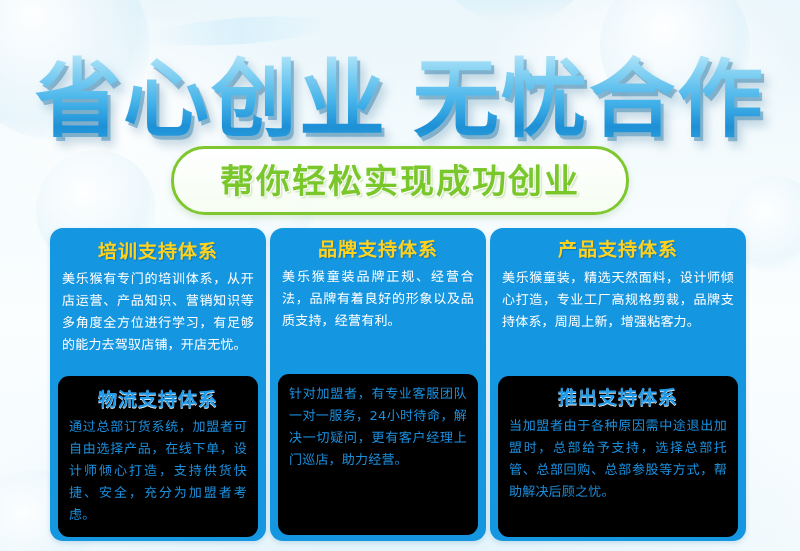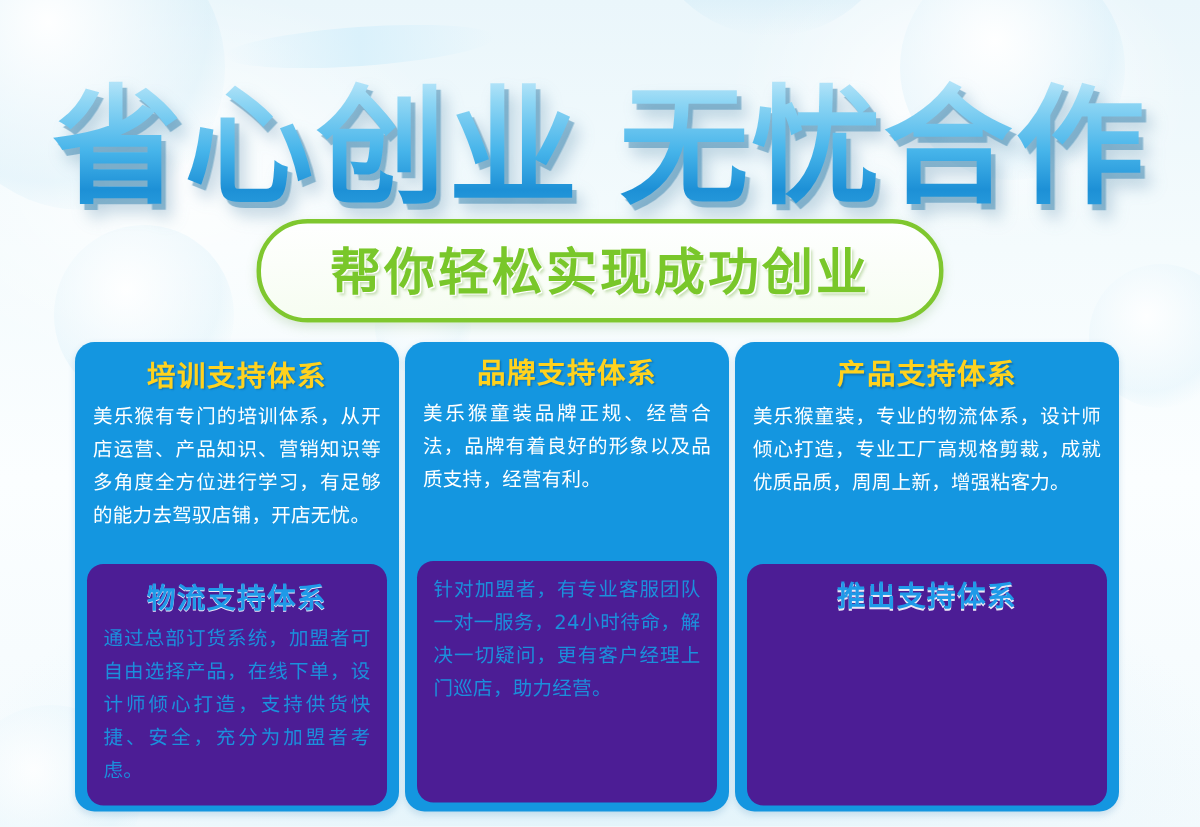--- a/index.html
+++ b/index.html
@@ -92,21 +92,21 @@
   .col.mid{width:216px;justify-content:center;}
   .col.last{width:256px;font-family:Liberation Mono, monospace;}
 
   .panel{
     flex:0 0 auto;box-sizing:border-box;
     padding:9px 12px 6px;
   }
   .panel.top{height:148px;}
   .panel.bottom{
     height:161px;margin:0 8px 8px;padding:9px 11px 8px;
-    background:#4c1d95;border-radius:11px;
+    background:#000000;border-radius:11px;
   }
 
   .card-title{
     text-align:center;font-size:19px;font-weight:700;letter-spacing:1px;
     line-height:26px;margin:1px 0 4px;white-space:nowrap;
   }
   .panel.top .card-title{
     color:#ffd21e;
     text-shadow:1px 1px 1px rgba(10,80,130,.45);
   }
@@ -163,21 +163,22 @@
         <div class="card-body">美乐猴童装品牌正规、经营合法，品牌有着良好的形象以及品质支持，经营有利。</div>
       </div>
       <div class="panel bottom">
         <div class="card-body">针对加盟者，有专业客服团队一对一服务，24小时待命，解决一切疑问，更有客户经理上门巡店，助力经营。</div>
       </div>
     </div>
 
     <div class="col last">
       <div class="panel top">
         <div class="card-title">产品支持体系</div>
-        <div class="card-body">美乐猴童装，专业的物流体系，设计师倾心打造，专业工厂高规格剪裁，成就优质品质，周周上新，增强粘客力。</div>
+        <div class="card-body">美乐猴童装，精选天然面料，设计师倾心打造，专业工厂高规格剪裁，品牌支持体系，周周上新，增强粘客力。</div>
       </div>
       <div class="panel bottom">
         <div class="card-title">推出支持体系</div>
+        <div class="card-body">当加盟者由于各种原因需中途退出加盟时，总部给予支持，选择总部托管、总部回购、总部参股等方式，帮助解决后顾之忧。</div>
       </div>
     </div>
 
   </div>
 </div>
 
 </body></html>

